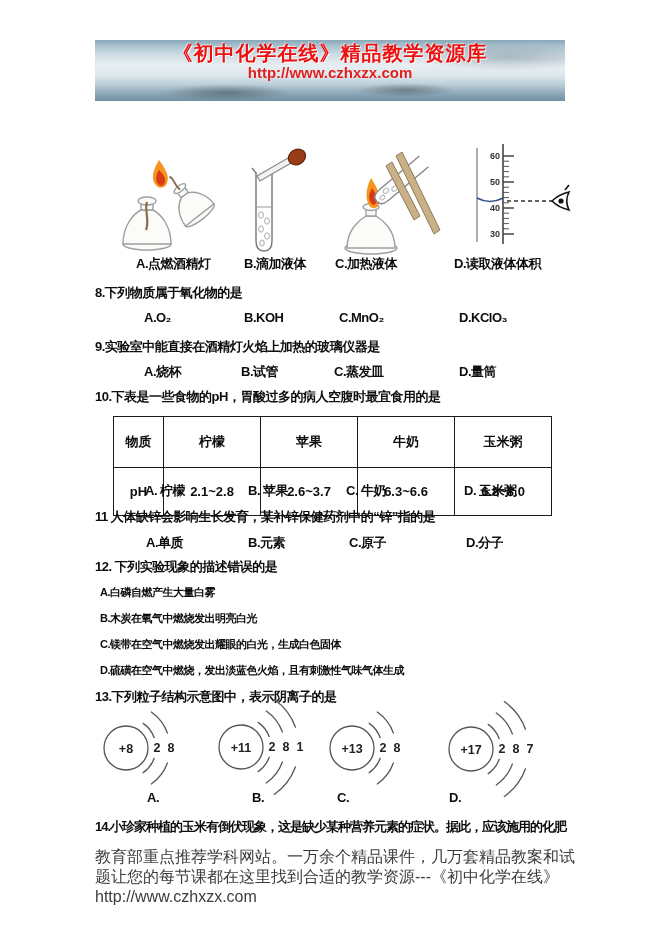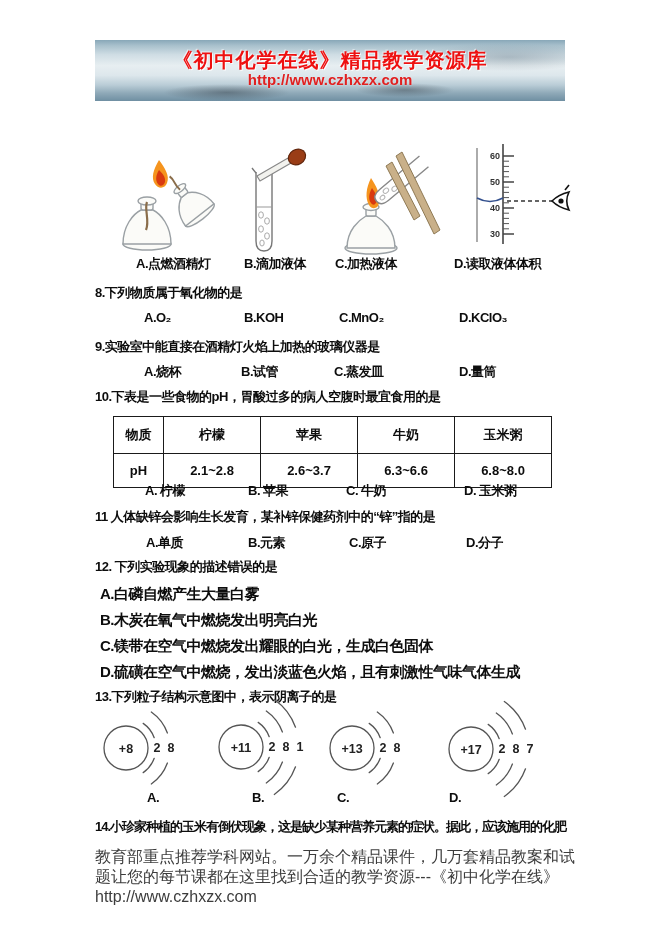--- a/index.html
+++ b/index.html
@@ -13,52 +13,52 @@
   .banner {
     position:absolute; left:95px; top:40px; width:470px; height:61px;
     background:
       radial-gradient(ellipse 90px 12px at 28% 86%, rgba(45,55,65,.45), transparent 70%),
       radial-gradient(ellipse 70px 10px at 66% 82%, rgba(35,45,55,.40), transparent 70%),
       radial-gradient(ellipse 130px 20px at 88% 28%, rgba(90,110,125,.35), transparent 70%),
       linear-gradient(180deg,#88a7b8 0%,#a8c0cc 9%,#cfdde4 24%,#e7eef1 42%,#dde7ec 58%,#b9ccd6 74%,#8fa9b8 87%,#6f8fa2 100%);
     text-align:center;
   }
   .banner-title {
-    margin-top:7px; font-family:"Liberation Serif","DejaVu Serif",serif;
+    font-family:"Liberation Serif","DejaVu Serif",serif;
     font-weight:bold; font-size:20px; letter-spacing:1px; color:#ee1010;
     text-shadow:1px 1px 0 rgba(255,255,255,.85), -1px -1px 0 rgba(255,255,255,.6);
     white-space:nowrap;
   }
   .banner-url {
     margin-top:-3px; font-weight:bold; font-size:15px; color:#e02020;
     text-shadow:0 0 2px rgba(255,255,255,.6); white-space:nowrap;
   }
   
   .qtext {
     position:absolute; left:95px; color:#0d0d0d;
     font-weight:bold; font-size:13px; letter-spacing:-0.5px; white-space:nowrap;
   }
   .optrow { position:absolute; left:0; width:661px; height:18px; }
   .opt {
     position:absolute; color:#0d0d0d; font-weight:bold; font-size:13px;
     letter-spacing:-0.5px; white-space:nowrap;margin-left:39px;
   }
   .q12opt {
     position:absolute; left:100px; color:#0d0d0d; font-weight:bold;
-    font-size:15px; letter-spacing:-0.5px; white-space:nowrap;
+    font-size:11px; letter-spacing:-0.5px; white-space:nowrap;
   }
   
   .fig { position:absolute; }
   
   table.ph {
     position:absolute; left:113px; top:416px; border-collapse:collapse;
   }
   table.ph td {
     border:1.5px solid #1a1a1a; height:30px; text-align:center;
-    font-weight:bold; font-size:13px; color:#0d0d0d; padding:9px 4px;
+    font-weight:bold; font-size:13px; color:#0d0d0d; padding:16px 4px;
   }
   
   .footer {
     position:absolute; left:95px; top:847px; width:481px;
     font-size:16px; line-height:20px; color:#3c3c3c; letter-spacing:0;
   }
   svg text { font-family:"Liberation Sans","DejaVu Sans",sans-serif; }
 </style>
 </head>
 <body>

